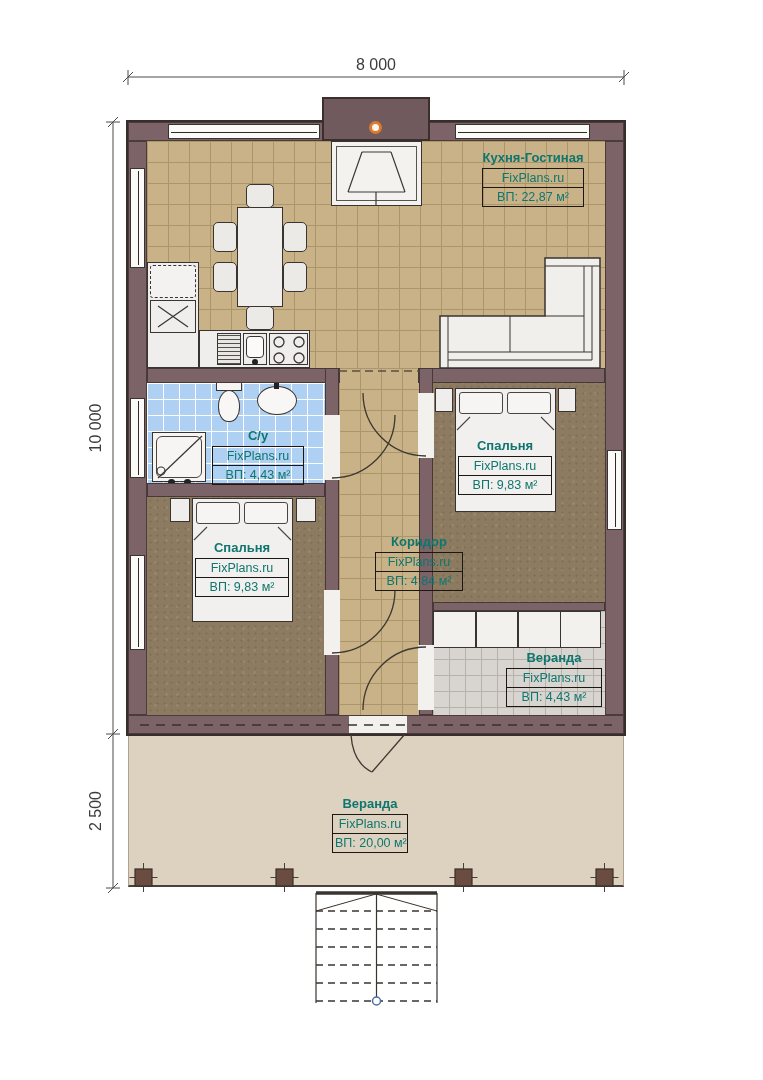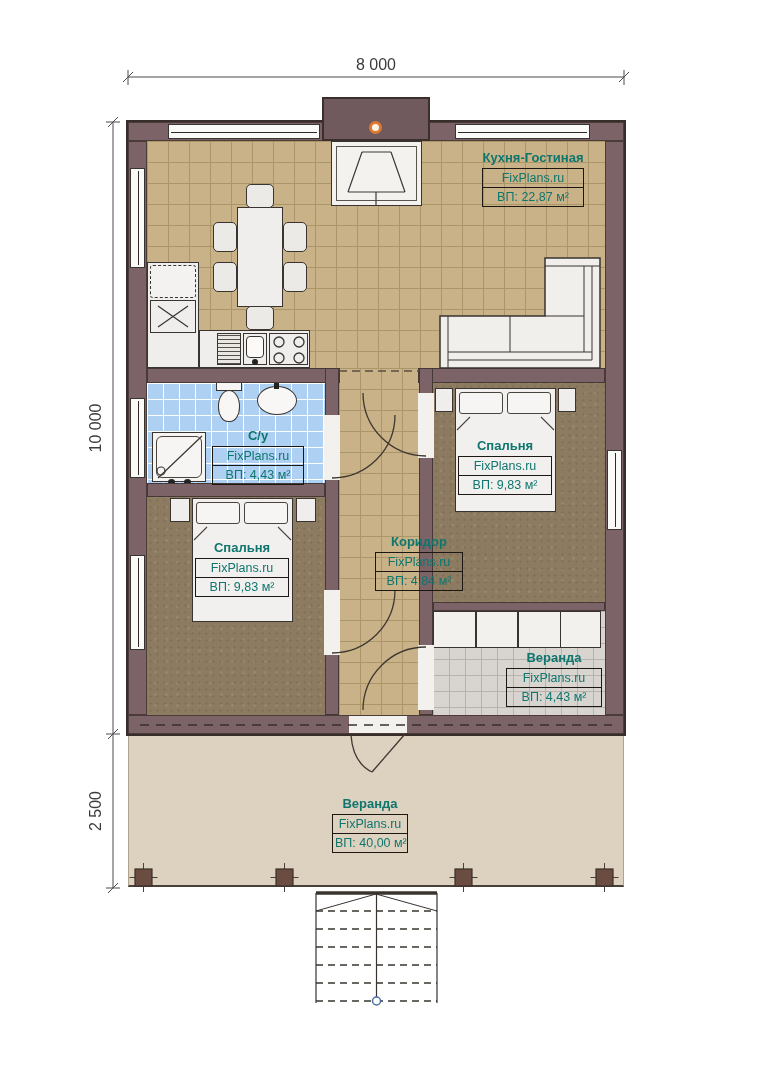--- a/index.html
+++ b/index.html
@@ -268,17 +268,17 @@
     <div class="t">Веранда</div>
     <div class="box">
         <div class="r1">FixPlans.ru</div>
     <div class="r2">ВП: 4,43 м²</div>
       </div>
   </div>
   <div class="rlabel" style="left:332px;top:780px;width:76px;margin-top:16px;">
     <div class="t">Веранда</div>
     <div class="box">
         <div class="r1">FixPlans.ru</div>
-    <div class="r2">ВП: 40,00 м²</div>
+    <div class="r2">ВП: 20,00 м²</div>
       </div>
   </div>
 
 </div>
 
 </body></html>

